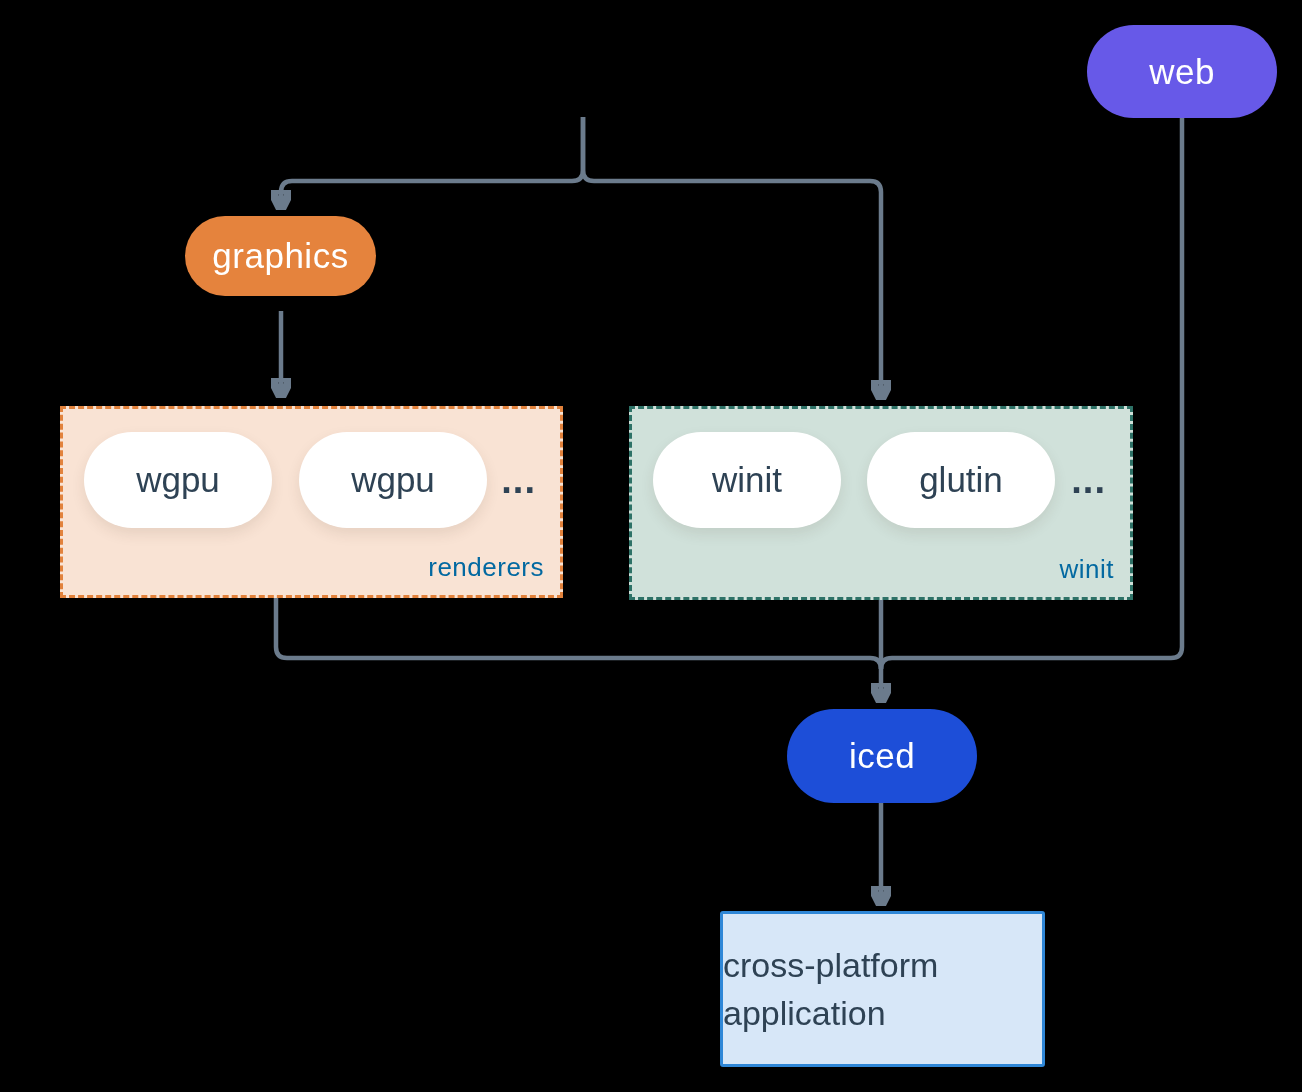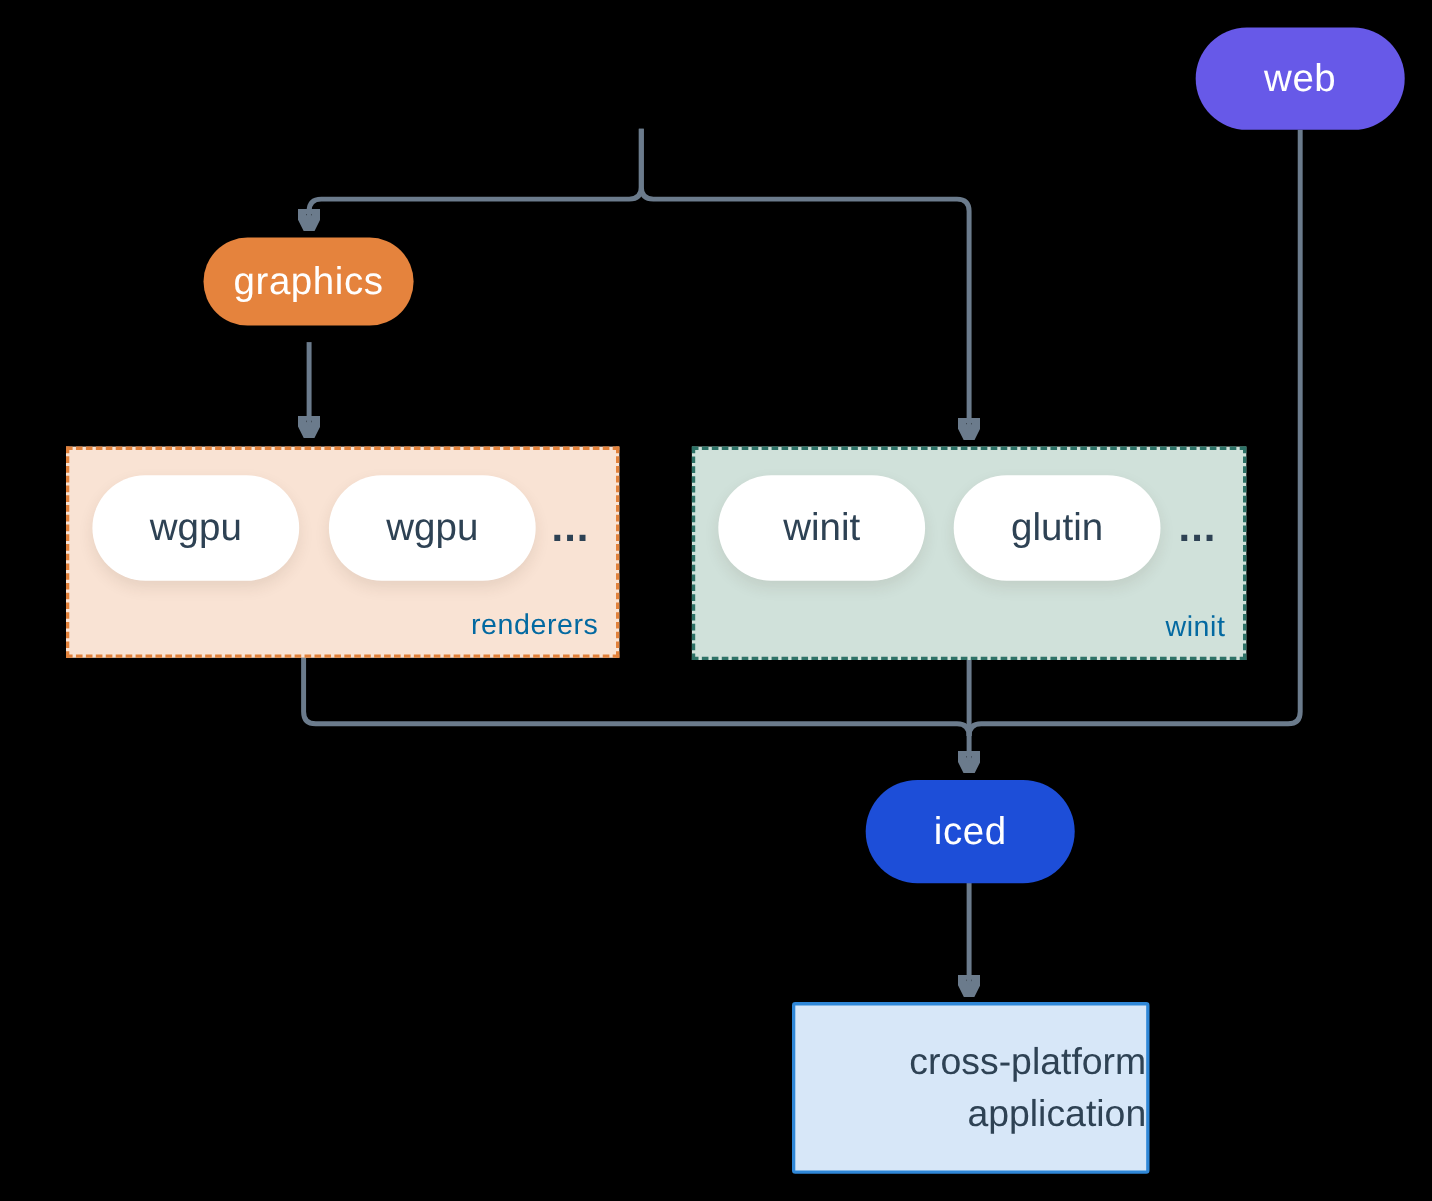--- a/index.html
+++ b/index.html
@@ -31,21 +31,21 @@
     position:absolute;right:24px;top:52px;color:#2e4254;font-size:38px;font-weight:600;
     letter-spacing:1px;line-height:1;
   }
   .group-label{
     position:absolute;right:16px;bottom:12px;color:#0369a1;font-size:26px;font-weight:500;
     letter-spacing:.5px;
   }
   .app-box{
     position:absolute;left:720px;top:911px;width:325px;height:156px;box-sizing:border-box;
     background:#d7e7f8;border:3px solid #2f87d7;border-radius:3px;z-index:2;
-    display:flex;flex-direction:column;align-items:flex-end;justify-content:center;gap:6px;
+    display:flex;flex-direction:column;align-items:flex-start;justify-content:center;gap:6px;
     color:#2e4254;font-size:34px;font-weight:500;line-height:1.25;
   }
 </style>
 </head>
 <body>
 
 <div class="canvas">
 
   <svg class="edges" viewBox="0 0 1302 1092" xmlns="http://www.w3.org/2000/svg">
     <defs>

